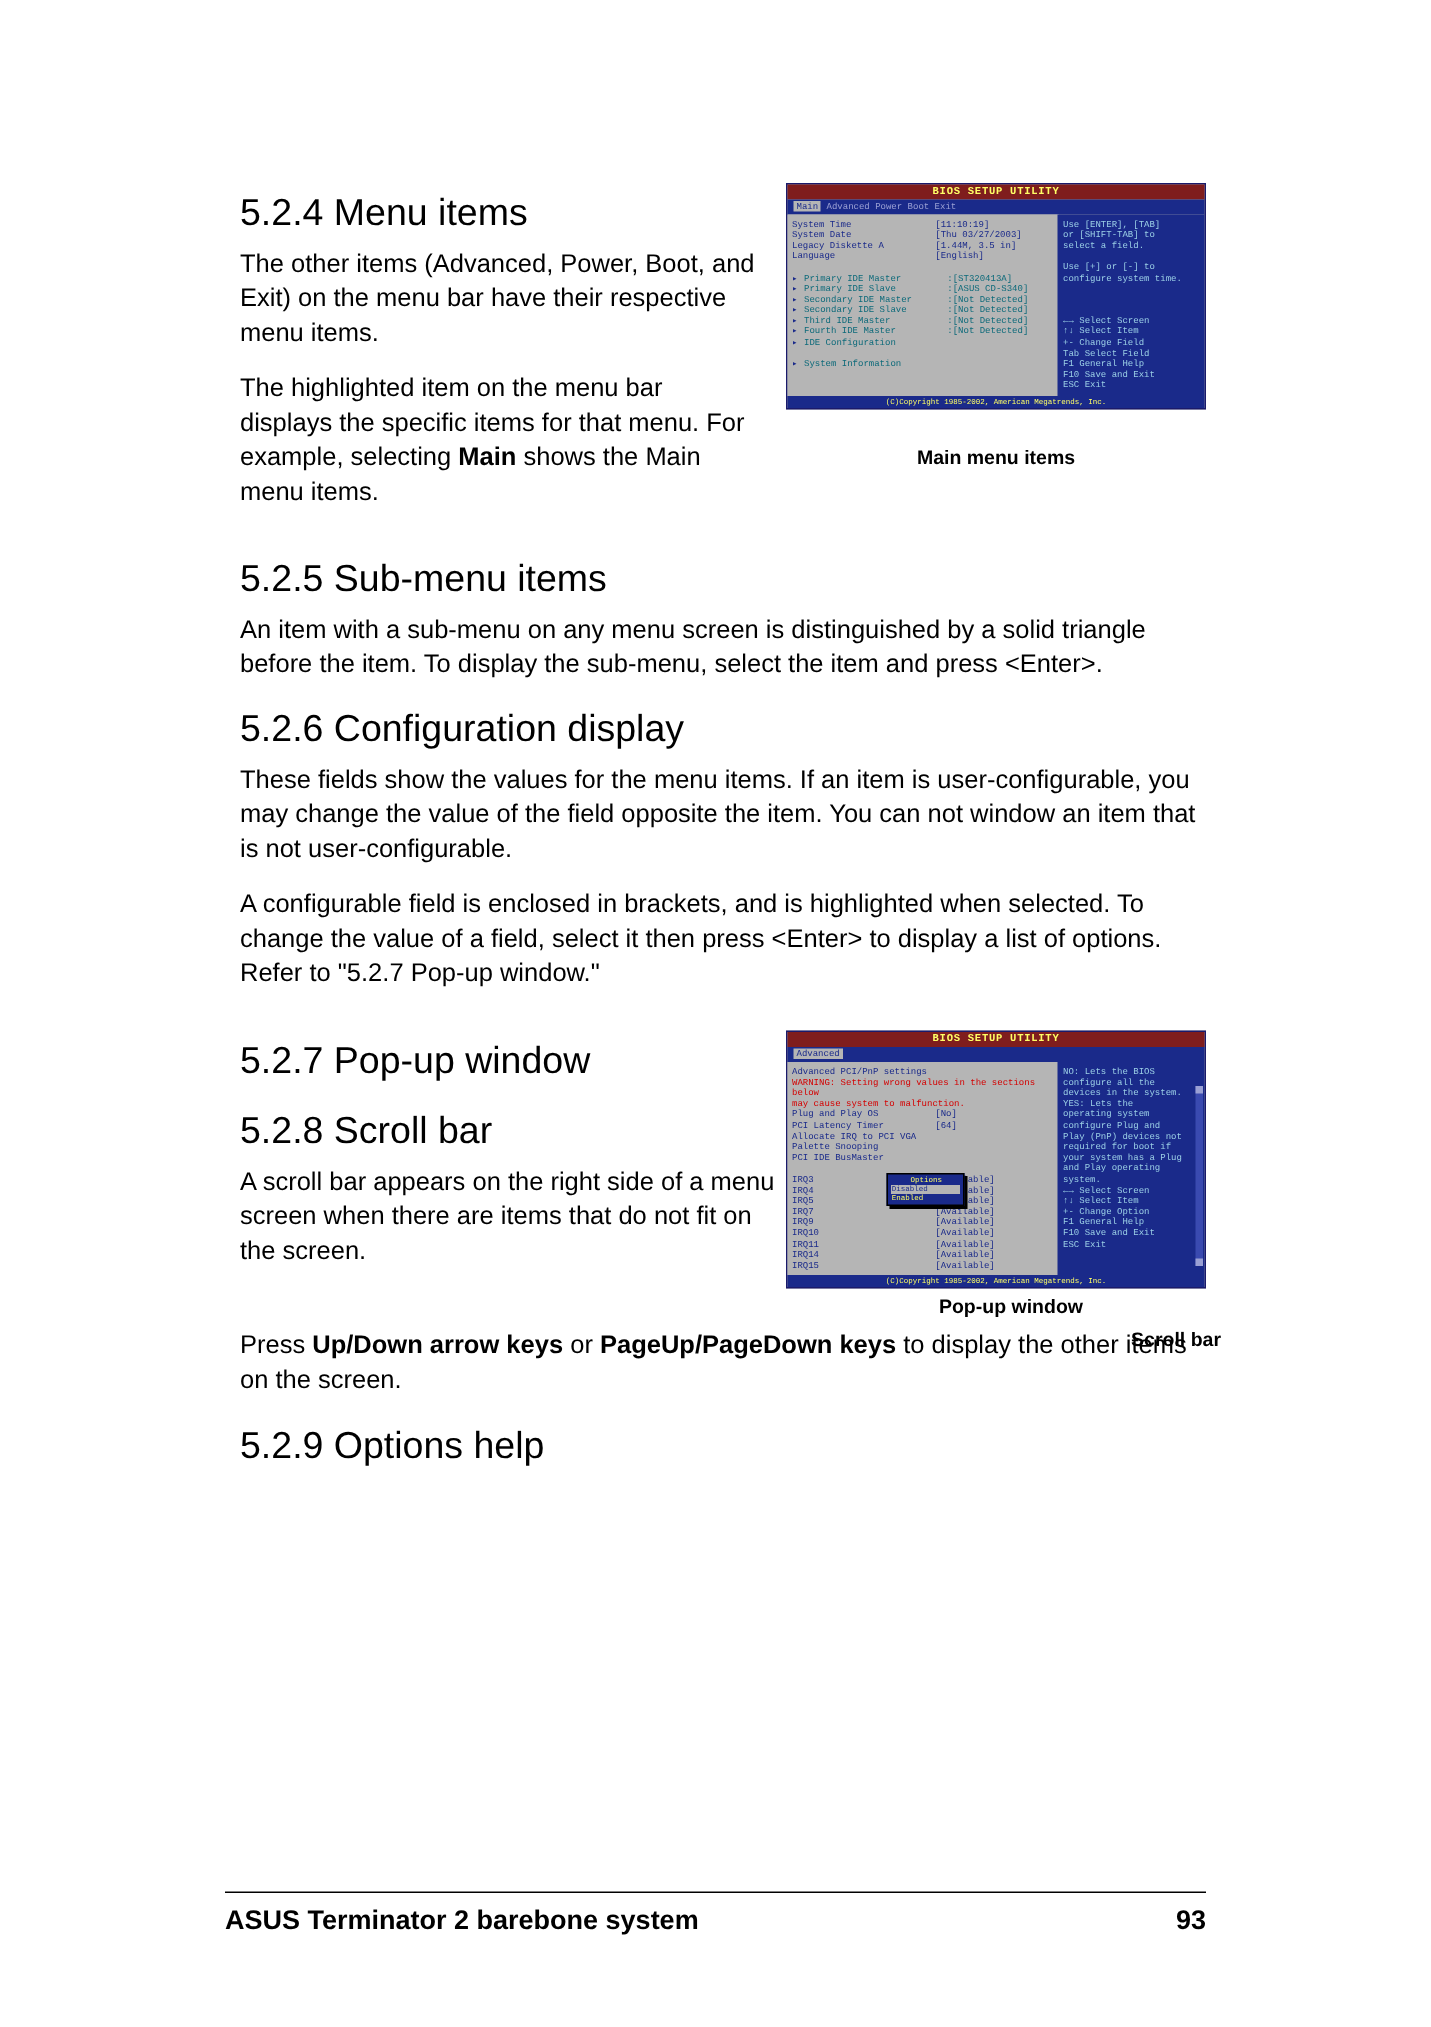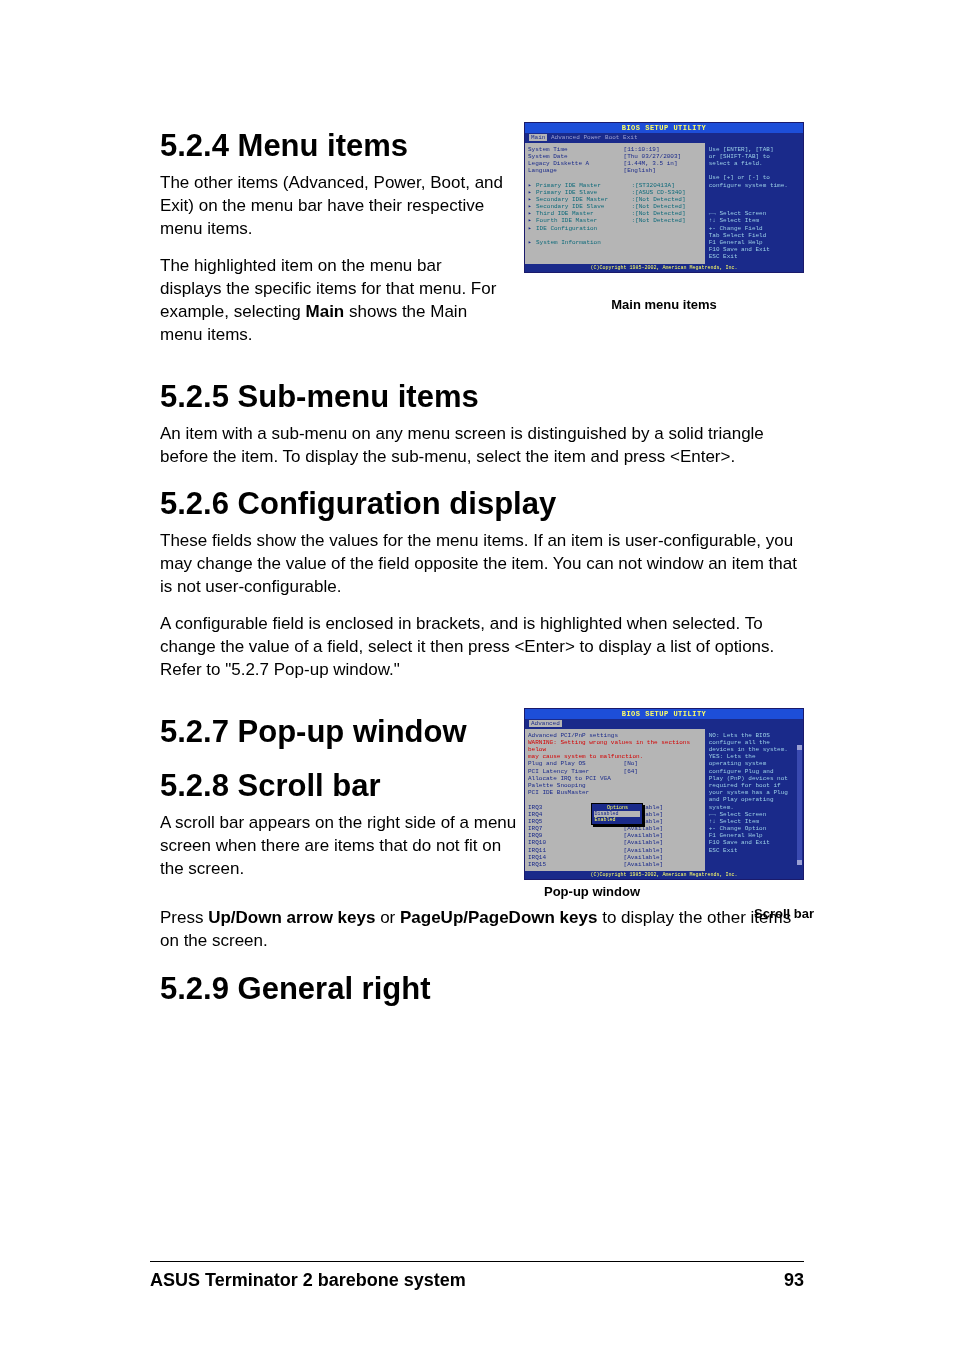--- a/index.html
+++ b/index.html
@@ -10,22 +10,22 @@
     font-family: Arial, Helvetica, sans-serif;
     color: #000;
     position: relative;
   }
   .page {
     padding: 110px 150px 0 160px;
     position: relative;
     min-height: 1280px;
   }
   h2.section-title {
-    font-size: 31px;
-    font-weight: bold;
+    font-size: 25px;
+    font-weight: normal;
     margin: 18px 0 8px 0;
   }
   p.body {
     font-size: 17px;
     line-height: 1.35;
     margin: 8px 0 14px 0;
   }
   .top-block {
     display: flex;
     gap: 18px;
@@ -43,21 +43,21 @@
     width: 100%;
     border: 1px solid #1a1a6b;
     background: #b5b5b5;
     font-family: "Courier New", monospace;
     font-size: 6px;
     line-height: 1.2;
     color: #000;
     margin-top: 12px;
   }
   .bios-titlebar {
-    background: #1d4ed8;
+    background: #7f1d1d;
     color: #ffff66;
     font-weight: bold;
     text-align: center;
     font-size: 7px;
     letter-spacing: 0.5px;
     padding: 1px 0;
   }
   .bios-menubar {
     background: #1a2a8a;
     color: #9aa0d4;
@@ -119,21 +119,21 @@
     top: 16px;
     bottom: 6px;
     width: 5px;
     background: #3a4ab0;
   }
   .scrollbar .arrow { width:5px; height:5px; background:#9aa0d4; }
   .scrollbar .arrow.bottom { position:absolute; bottom:0; }
   .popup-caption {
     font-size: 13px;
     font-weight: bold;
-    text-align: left;
+    text-align: center;
     margin-top: 4px;
     margin-left: 20px;
   }
   .footer-bar {
     position: absolute;
     left: 150px;
     right: 150px;
     bottom: 60px;
     border-top: 1px solid #000;
     padding-top: 8px;
@@ -370,20 +370,20 @@
       </div>
       <div class="popup-caption">Pop-up window</div>
       <div style="position:absolute; right:-10px; bottom:-22px; font-size:13px; font-weight:bold;text-align:center;">Scroll bar</div>
     </div>
   </div>
 
   <p class="body">
     <span>Press </span><b>Up/Down arrow keys</b><span> or </span><b>PageUp/PageDown keys</b><span> to display the other items on the screen.</span>
   </p>
 
-  <h2 class="section-title">5.2.9  General right</h2>
+  <h2 class="section-title">5.2.9  Options help</h2>
 
 </div>
 
 <div class="footer-bar">
   <span>ASUS Terminator 2 barebone system</span>
   <span>93</span>
 </div>
 
 </body></html>

